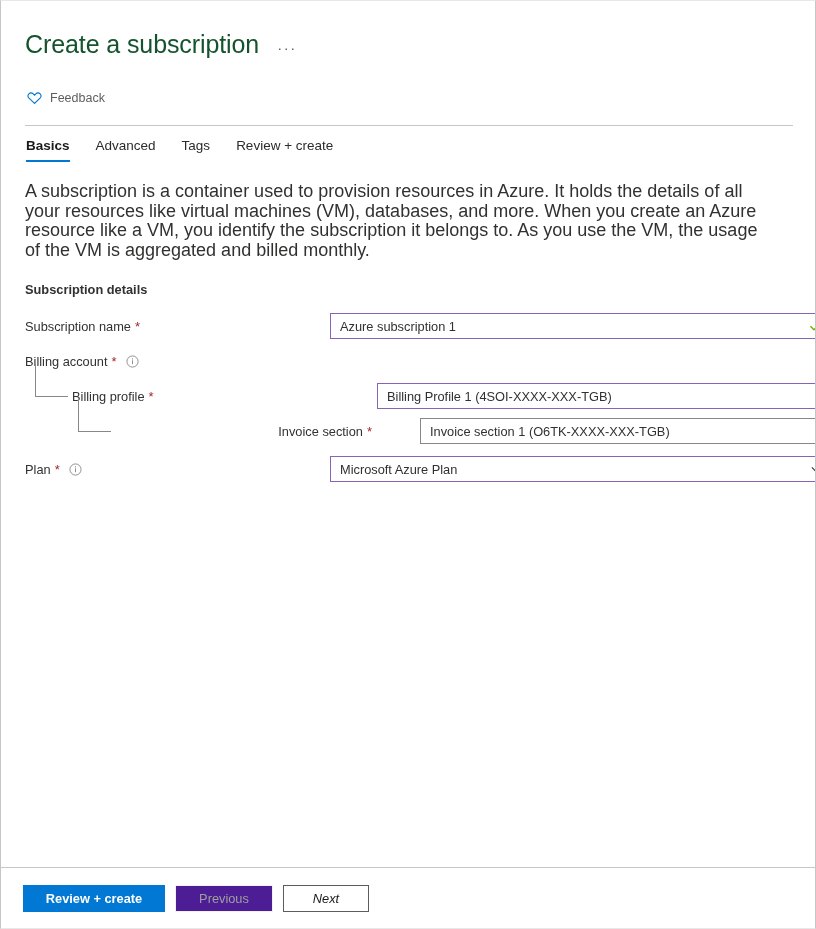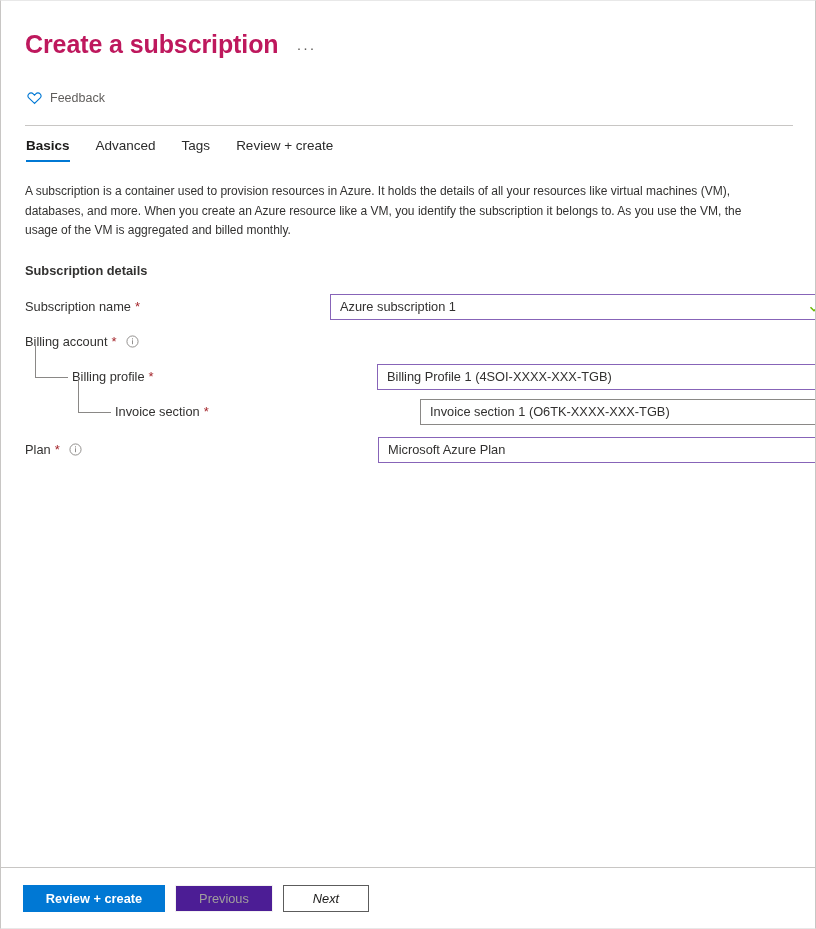--- a/index.html
+++ b/index.html
@@ -26,22 +26,22 @@
   }
 
   
   .header {
     padding: 28px 24px 0 24px;
     display: flex;
     align-items: center;
   }
   .page-title {
     font-size: 25px;
-    font-weight: 700;
-    color: #be185d;
+    font-weight: 400;
+    color: #14532d;
     letter-spacing: -0.1px;
     line-height: 30px;
   }
   .ellipsis-btn {
     margin-left: 18px;
     margin-top: 8px;
     font-size: 15px;
     color: #605e5c;
     letter-spacing: 1.5px;
     cursor: pointer;
@@ -104,21 +104,21 @@
     bottom: 0;
     height: 2px;
     background: #0078d4;
   }
   .tab:first-child.active::after { left: 1px; right: 13px; }
 
   
   .intro {
     margin: 20px 24px 0 24px;
     width: 742px;
-    font-size: 12px;
+    font-size: 18px;
     line-height: 19.5px;
     color: #323130;
   }
   .section-heading {
     margin: 22px 24px 8px 24px;
     font-size: 12.8px;
     font-weight: 600;
     color: #323130;
   }
 
@@ -152,21 +152,21 @@
   }
   .info-icon {
     margin-left: 9px;
     display: inline-flex;
     align-items: center;
   }
   .info-icon svg { display: block; }
 
   
   .indent-1 { padding-left: 47px; }
-  .indent-2 { padding-left: 90px; }
+  .indent-2 { padding-left: 90px; justify-content: flex-end; }
 
   .connector {
     position: absolute;
     border-left: 1px solid #8a8886;
     border-bottom: 1px solid #8a8886;
     pointer-events: none;
   }
   .conn-1 {
     left: 10px;
     bottom: 12px;
@@ -356,21 +356,21 @@
         <span class="req">*</span>
       </div>
       <div class="control">
         <div class="dropdown neutral">
           <span class="control-value">Invoice section 1 (O6TK-XXXX-XXX-TGB)</span>
 
         </div>
       </div>
     </div>
 
-    <div class="field-row" style="margin-top:12px;gap:48px;">
+    <div class="field-row" style="margin-top:12px;">
       <div class="field-label">
         <span class="label-text">Plan</span>
         <span class="req">*</span>
         <span class="info-icon">
           <svg width="13" height="13" viewBox="0 0 14 14">
             <circle cx="7" cy="7" r="6" fill="none" stroke="#8a8886" stroke-width="1"></circle>
             <rect x="6.5" y="5.7" width="1" height="4.2" fill="#8a8886"></rect>
             <rect x="6.5" y="3.5" width="1" height="1.3" fill="#8a8886"></rect>
           </svg>
         </span>

